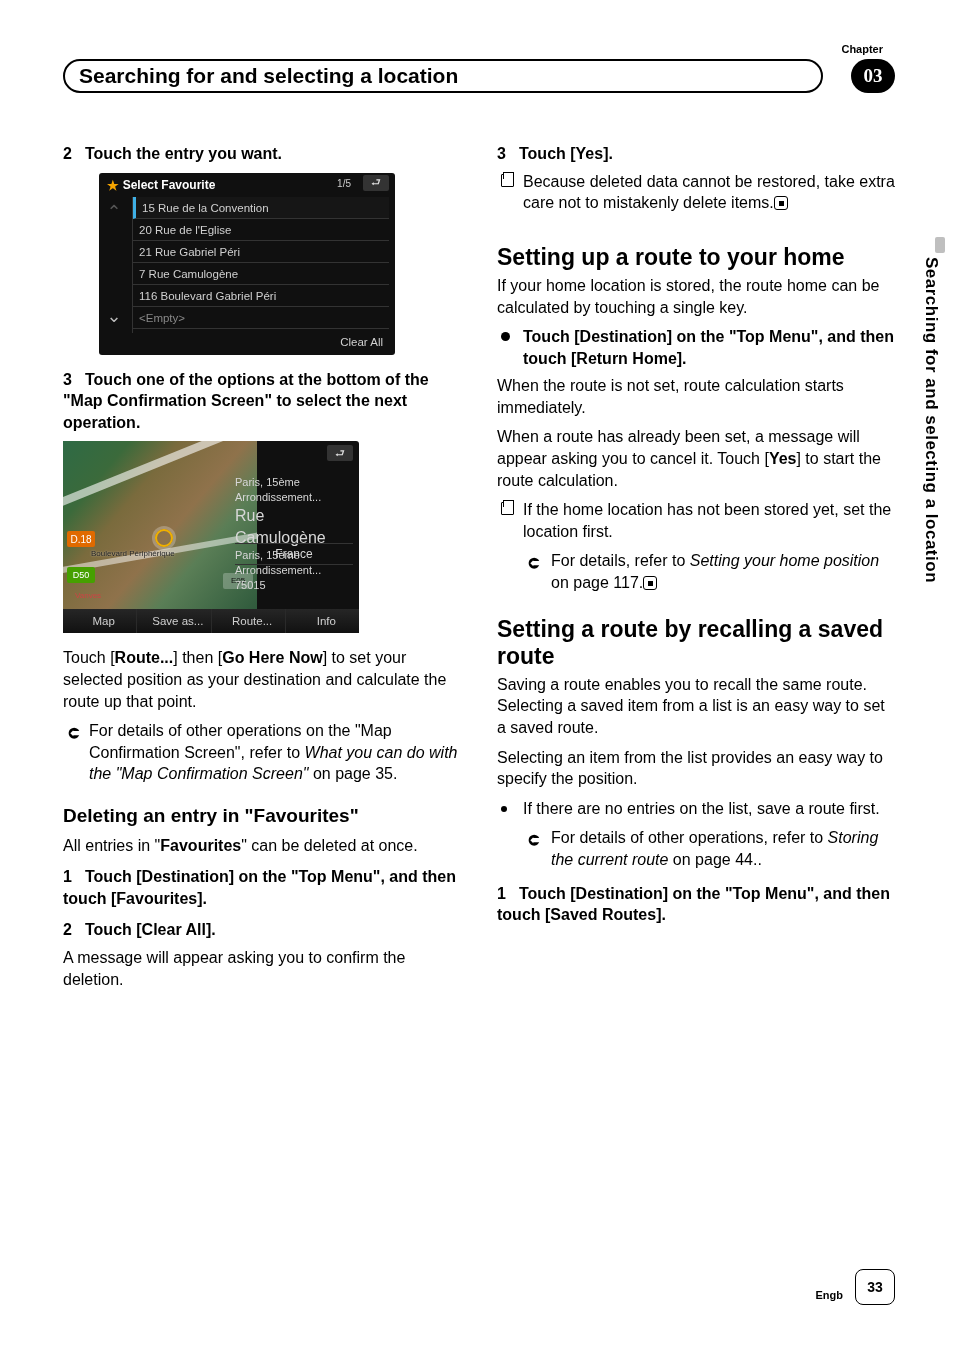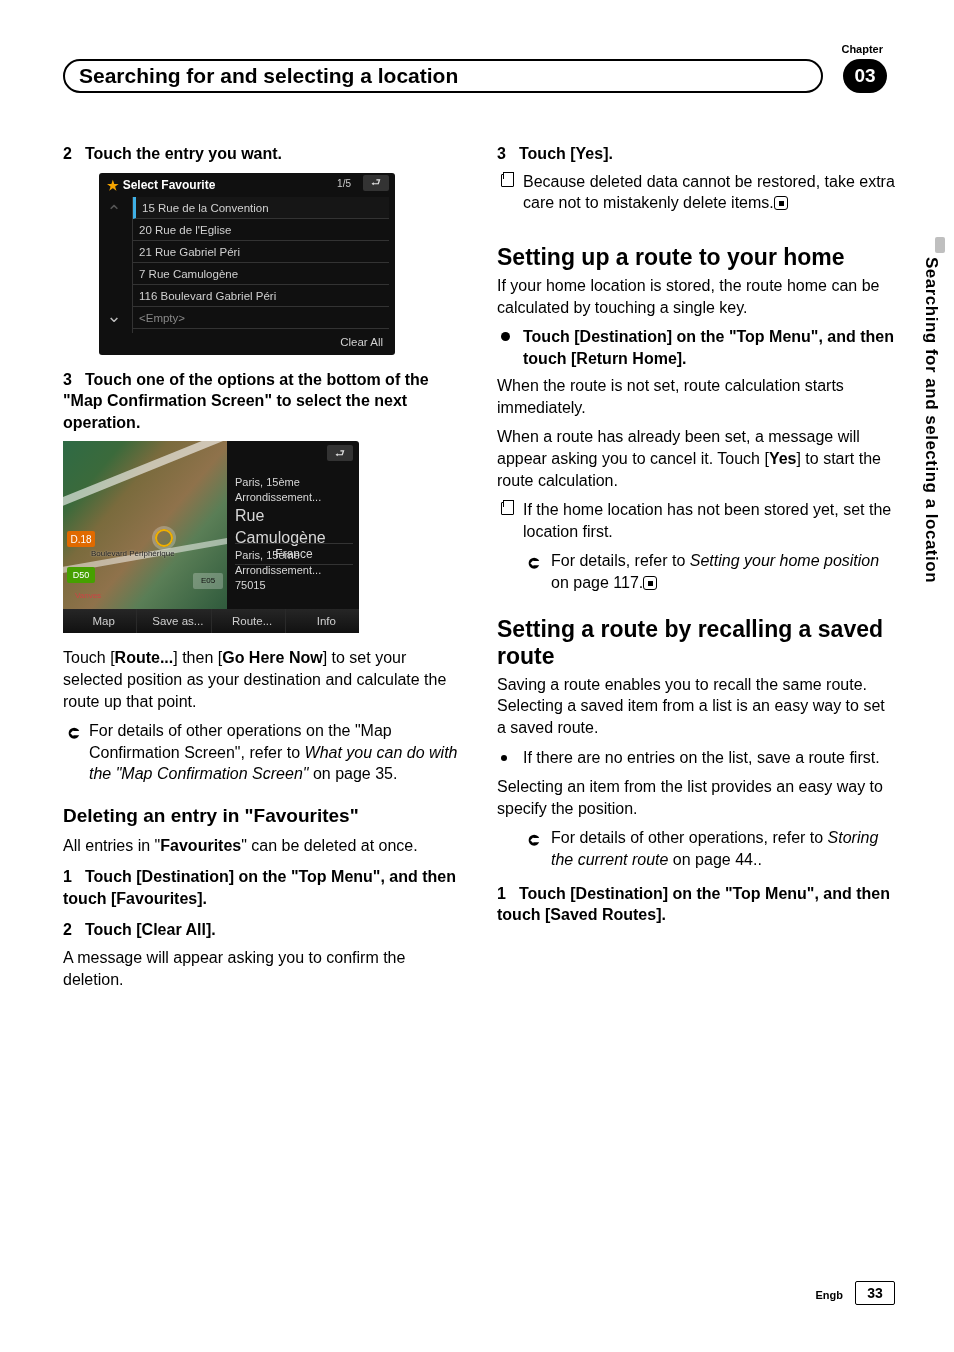--- a/index.html
+++ b/index.html
@@ -26,26 +26,26 @@
     position: absolute; left: 0; top: 16px;
     width: 760px; height: 34px;
     border: 2px solid #000;
     border-radius: 20px;
     display: flex; align-items: center;
     padding-left: 14px;
     background: #fff;
   }
   .title-pill-text { font-size: 21px; font-weight: 800; }
   .chapter-badge {
-    position: absolute; right: 8px; top: 16px;
+    position: absolute; right: 0; top: 16px;
     width: 44px; height: 34px;
     border-radius: 17px;
     background: #000; color: #fff;
     display: flex; align-items: center; justify-content: center;
-    font-size: 19px; font-weight: 800;
+    font-size: 19px; font-weight: 800; font-family: Liberation Serif, serif;
   }
 
   .columns {
     position: absolute;
     left: 0; top: 100px;
     width: 832px;
     height: 1060px;
     display: flex; gap: 36px;
   }
   .col { width: 398px; font-size: 16px; line-height: 1.35; }
@@ -151,21 +151,21 @@
   
   .shot2 {
     width: 296px; height: 192px;
     margin: 8px 0 14px 0;
     background: #101010;
     border-radius: 3px;
     position: relative;
     font-size: 12px;
   }
   .mapimg {
-    position: absolute; left: 0; top: 0; width: 164px; height: 168px;
+    position: absolute; left: 0; top: 0; width: 194px; height: 168px;
     background:
       linear-gradient(130deg, #2e6a45 0%, #3b6a3b 20%, #7a6b3d 35%, #8f724b 55%, #5a7e56 70%, #2f5a3c 100%);
     overflow: hidden;
   }
   .mapimg .st1 {
     position: absolute; left: -20px; top: 20px; width: 220px; height: 8px;
     background: rgba(255,255,255,0.6); transform: rotate(-22deg);
   }
   .mapimg .st2 {
     position: absolute; left: -20px; top: 110px; width: 220px; height: 6px;
@@ -250,22 +250,22 @@
   .footer {
     position: absolute; left: 0; right: 0; bottom: 0;
     height: 28px;
   }
   .engb {
     position: absolute; right: 52px; bottom: 2px;
     font-size: 11px; font-weight: 700;
   }
   .pagenum {
     position: absolute; right: 0; bottom: -2px;
-    width: 40px; height: 24px;
-    border: 1.8px solid #000; border-radius: 2px;
+    width: 40px; height: 36px;
+    border: 1.8px solid #000; border-radius: 8px;
     display: flex; align-items: center; justify-content: center;
     font-size: 14px; font-weight: 800;
   }
 </style>
 </head>
 <body>
 
 <div class="page">
 
   <div class="header-row">
@@ -374,25 +374,25 @@
         <span class="note-icon"></span>
         <span>If the home location has not been stored yet, set the location first.</span>
       </p>
       <p class="para indent2">
         <span class="ref-icon">➲</span>
         <span>For details, refer to </span><span class="it">Setting your home position</span><span> on page 117.</span><span class="end-dot"></span>
       </p>
 
       <h2 class="h2" style="margin-top:22px">Setting a route by recalling a saved route</h2>
       <p class="para">Saving a route enables you to recall the same route. Selecting a saved item from a list is an easy way to set a saved route.</p>
+      <p class="para">Selecting an item from the list provides an easy way to specify the position.</p>
       <p class="para indent1">
         <span class="ul-bullet"></span>
         <span>If there are no entries on the list, save a route first.</span>
       </p>
-      <p class="para">Selecting an item from the list provides an easy way to specify the position.</p>
       <p class="para indent2">
         <span class="ref-icon">➲</span>
         <span>For details of other operations, refer to </span><span class="it">Storing the current route</span><span> on page 44..</span>
       </p>
       <p class="step" style="margin-top:12px"><span class="num">1</span><span>Touch [Destination] on the "Top Menu", and then touch [Saved Routes].</span></p>
     </div>
   </div>
 
   <div class="footer">
     <div class="engb">Engb</div>

